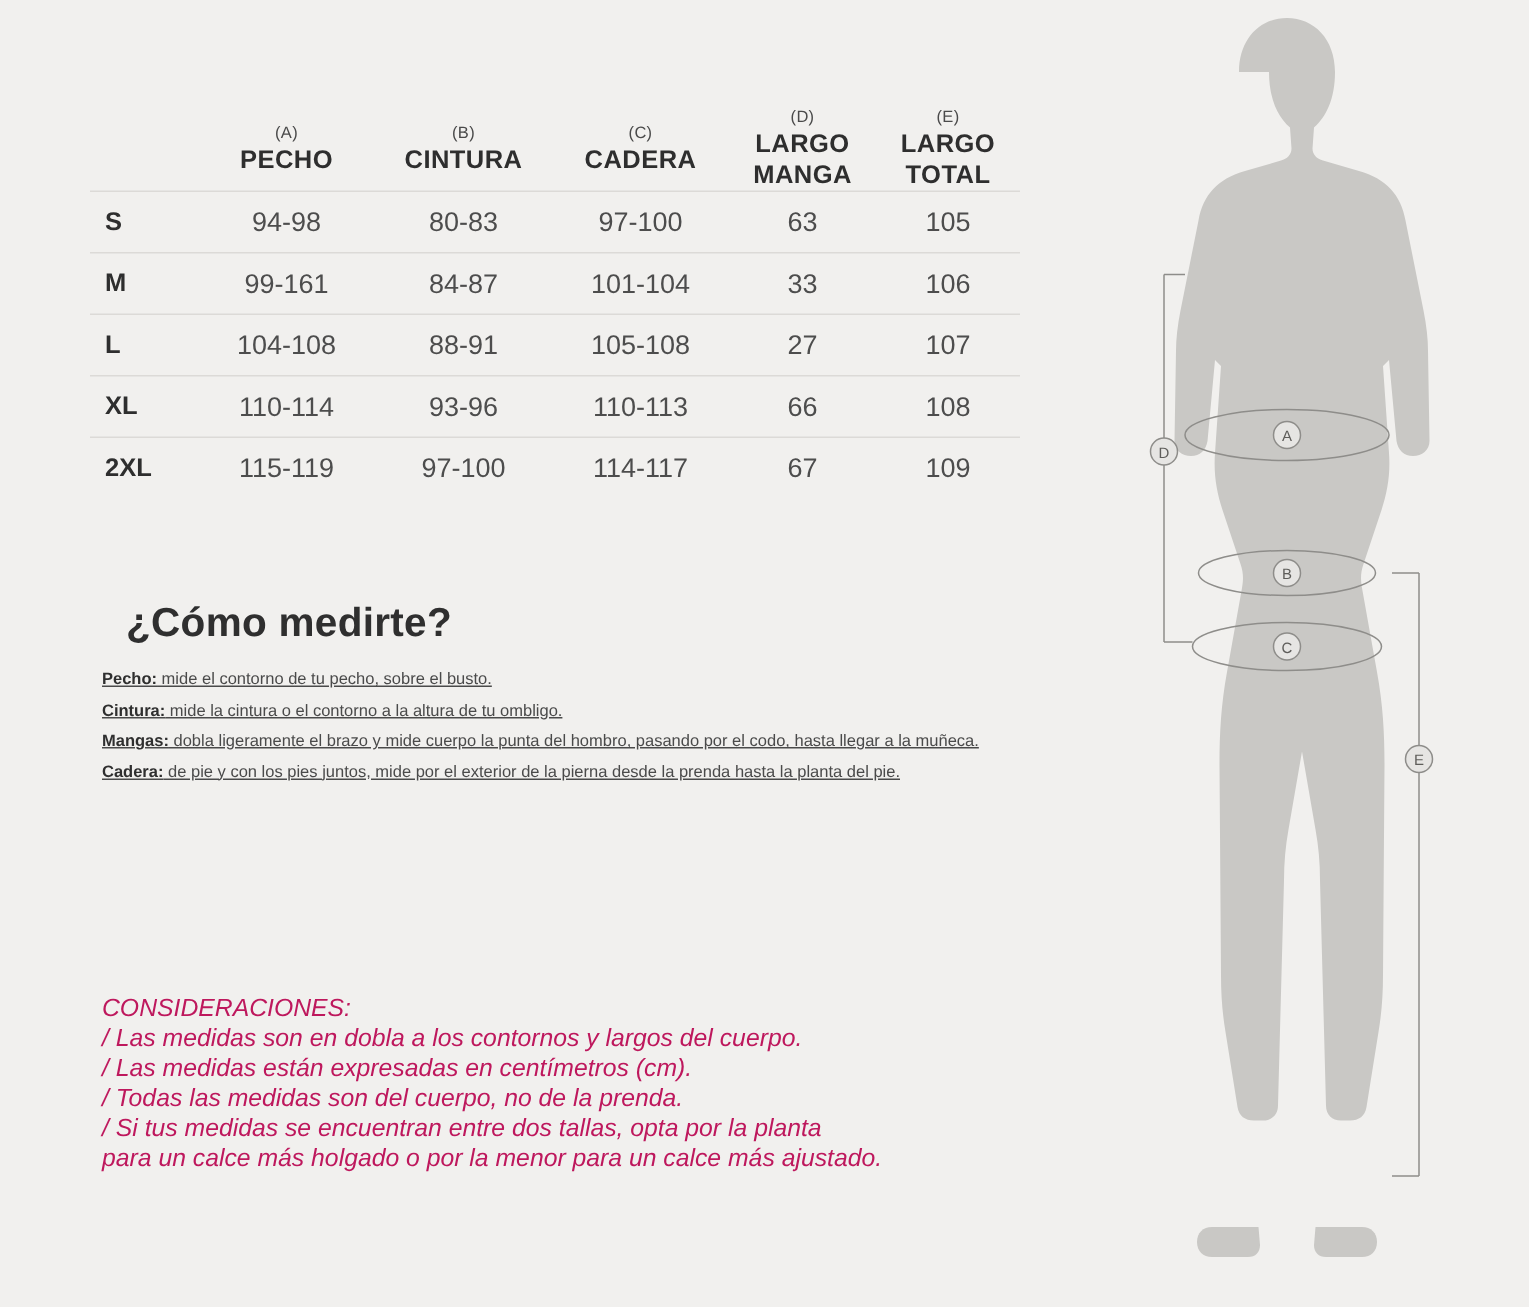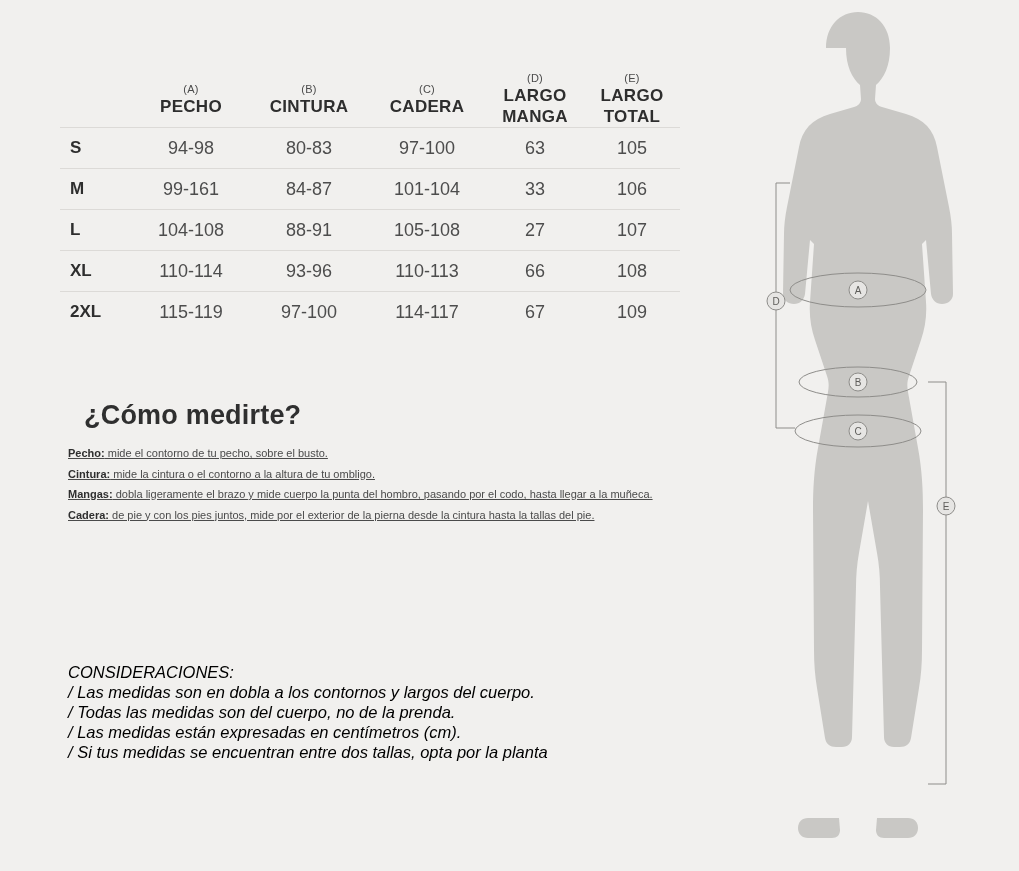--- a/index.html
+++ b/index.html
@@ -108,21 +108,21 @@
     color: #2f2f2f;
     font-weight: 700;
   }
 
   
   .considerations {
     position: absolute;
     left: 68px;
     top: 662px;
     width: 600px;
-    color: #000000;
+    color: #be185d;
     font-style: italic;
     font-size: 16.5px;
     line-height: 20px;
   }
   .considerations .c-title {
     margin-bottom: 0;
   }
   .considerations p {
     margin: 0;
   }
@@ -221,30 +221,31 @@
     <p>
       <b>Pecho:</b><span> mide el contorno de tu pecho, sobre el busto.</span>
     </p>
     <p>
       <b>Cintura:</b><span> mide la cintura o el contorno a la altura de tu ombligo.</span>
     </p>
     <p>
       <b>Mangas:</b><span> dobla ligeramente el brazo y mide cuerpo la punta del hombro, pasando por el codo, hasta llegar a la muñeca.</span>
     </p>
     <p>
-      <b>Cadera:</b><span> de pie y con los pies juntos, mide por el exterior de la pierna desde la cintura hasta la tallas del pie.</span>
+      <b>Cadera:</b><span> de pie y con los pies juntos, mide por el exterior de la pierna desde la prenda hasta la planta del pie.</span>
     </p>
   </div>
 
   <div class="considerations">
     <p class="c-title">CONSIDERACIONES:</p>
     <p>/ Las medidas son en dobla a los contornos y largos del cuerpo.</p>
+    <p>/ Las medidas están expresadas en centímetros (cm).</p>
     <p>/ Todas las medidas son del cuerpo, no de la prenda.</p>
-    <p>/ Las medidas están expresadas en centímetros (cm).</p>
     <p>/ Si tus medidas se encuentran entre dos tallas, opta por la planta</p>
+    <p>para un calce más holgado o por la menor para un calce más ajustado.</p>
   </div>
 
   <div class="figure">
     <svg width="339" height="871" viewBox="0 0 339 871" xmlns="http://www.w3.org/2000/svg" aria-hidden="true">
       <g>
 
         <path fill="#c9c8c5" d="M146 48c0-22 14-36 32-36s32 14 32 36c0 18-6 30-14 37l-1 14c0 4 3 7 7 8l24 7c18 5 28 16 31 33l12 60c2 10 3 19 3 27l1 60c0 6-5 10-11 10s-10-4-11-10l-5-54-4 4 4 58c1 14-1 26-5 38l-12 36c-2 6-2 10-1 16l10 56c4 22 5 41 5 62l-1 140c0 14-1 26-3 38l-8 50c-1 6-5 9-11 9h-6c-6 0-10-4-10-10l-4-150c0-12-1-23-3-34l-9-52-9 52c-2 11-3 22-3 34l-4 150c0 6-4 10-10 10h-6c-6 0-10-3-11-9l-8-50c-2-12-3-24-3-38l-1-140c0-21 1-40 5-62l10-56c1-6 1-10-1-16l-12-36c-4-12-6-24-5-38l4-58-4-4-5 54c-1 6-5 10-11 10s-11-4-11-10l1-60c0-8 1-17 3-27l12-60c3-17 13-28 31-33l24-7c4-1 7-4 7-8l-1-14c-8-7-14-19-14-37z"></path>
 
         <path fill="#c9c8c5" d="M128 818c-6 0-10 4-10 10 0 6 4 10 10 10h24c5 0 8-3 8-8l-1-12z"></path>
         <path fill="#c9c8c5" d="M228 818c6 0 10 4 10 10 0 6-4 10-10 10h-24c-5 0-8-3-8-8l1-12z"></path>

